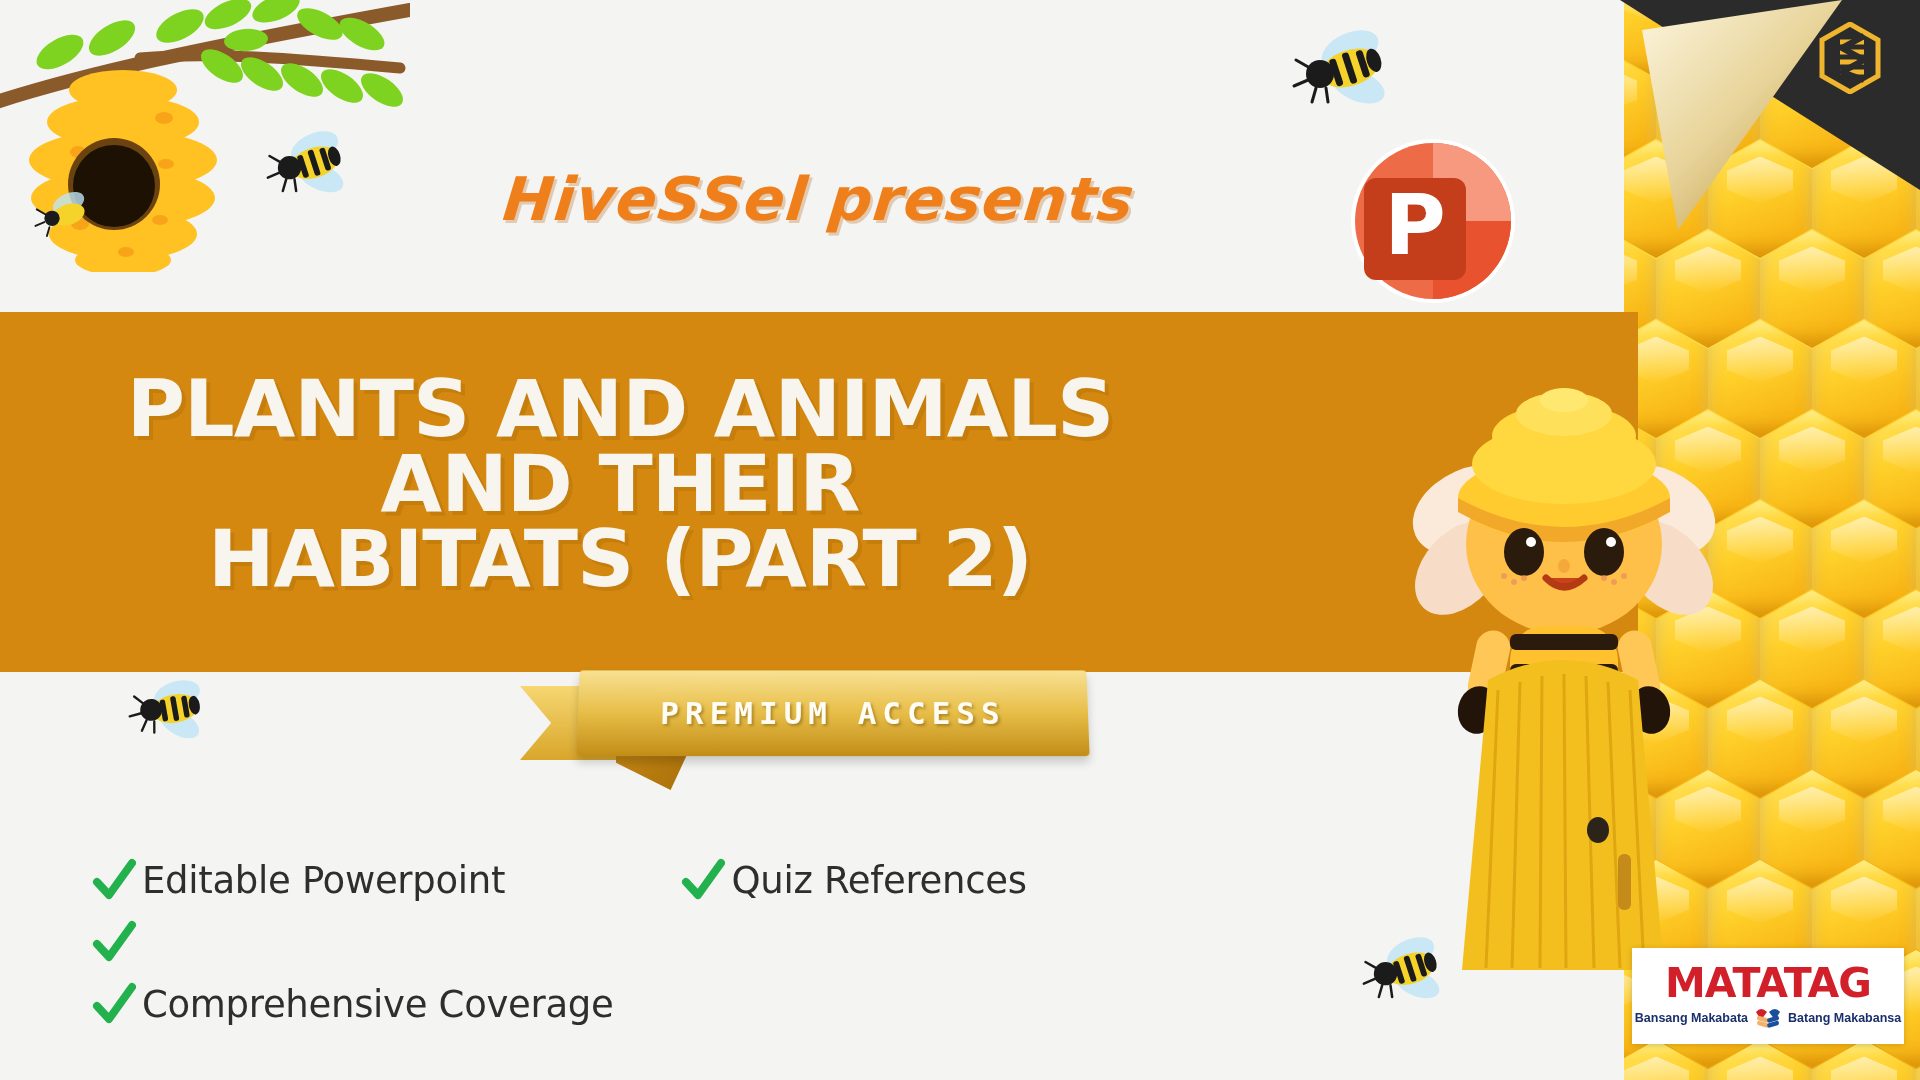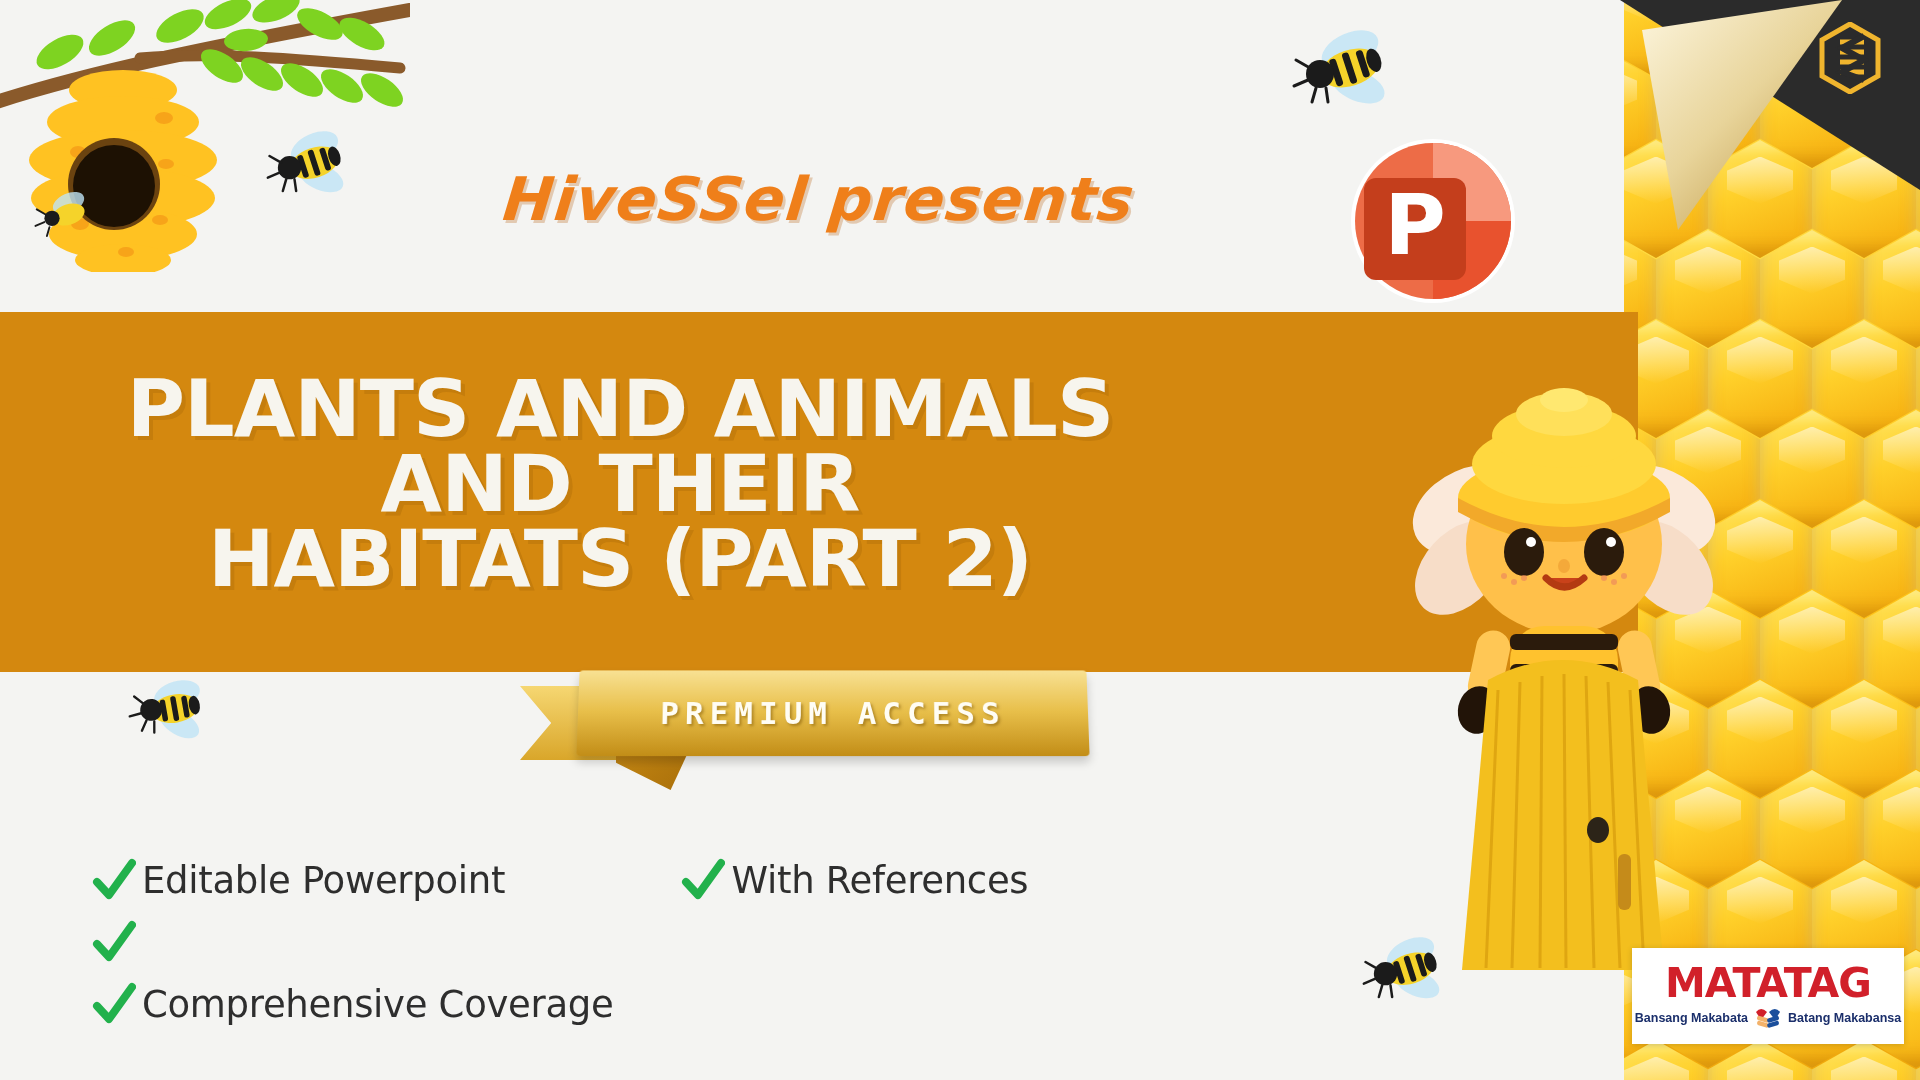--- a/index.html
+++ b/index.html
@@ -349,21 +349,21 @@
         </svg>
         <span class="feat-label">Comprehensive Coverage</span>
       </div>
     </div>
 
     <div class="feat-col">
       <div class="feat-item">
         <svg class="check" viewBox="0 0 44 44">
           <path d="M5 24 L17 37 L40 5" stroke="#22b14c" stroke-width="8" fill="none" stroke-linecap="round" stroke-linejoin="round"></path>
         </svg>
-        <span class="feat-label">With References</span>
+        <span class="feat-label">Quiz References</span>
       </div>
     </div>
   </div>
 
   <div class="matatag">
     <div class="matatag-word">MATATAG</div>
     <div class="matatag-sub">
       <span>Bansang Makabata</span>
       <svg width="30" height="24" viewBox="0 0 30 24">
         <path d="M3 6 Q8 0 14 6 L8 14 Z" fill="#d1202a"></path>

